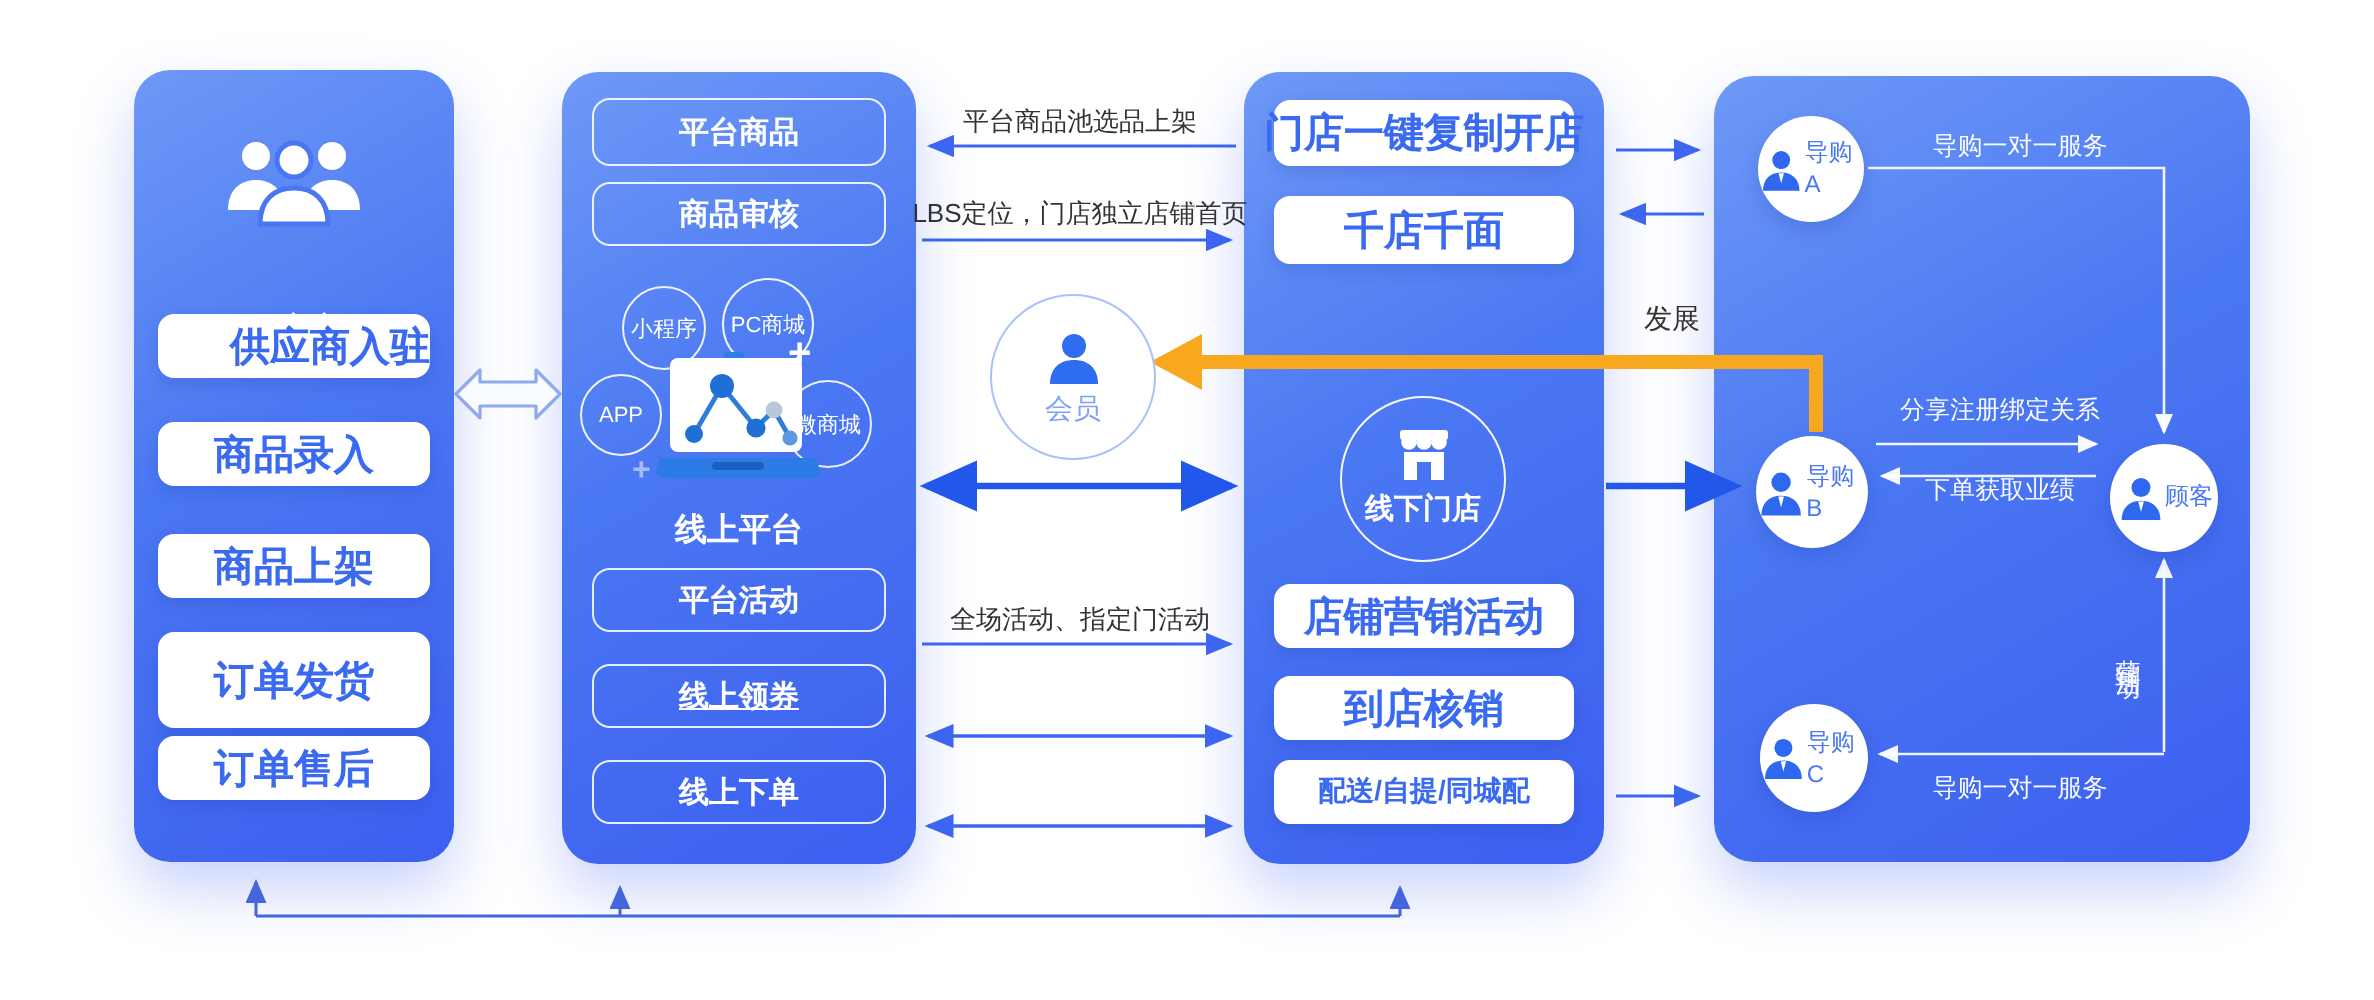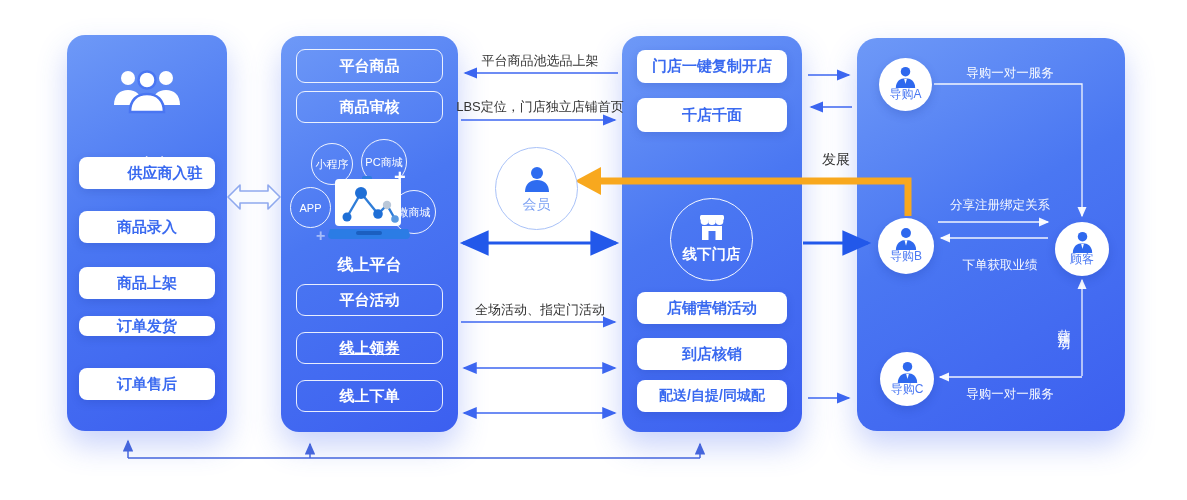--- a/index.html
+++ b/index.html
@@ -3,31 +3,31 @@
 <meta charset="utf-8">
 <style>
   html,body{margin:0;padding:0;background:#ffffff;}
   body{font-family:"Liberation Sans","DejaVu Sans",sans-serif;}
   #canvas{position:relative;width:1187px;height:500px;background:#ffffff;overflow:hidden;}
   .abs{position:absolute;box-sizing:border-box;}
   .panel{border-radius:18px;z-index:1;
     background:linear-gradient(150deg,#6e99f7 0%,#4a77f2 45%,#3c5ff0 100%);
     box-shadow:0 14px 30px rgba(61,98,240,.28);}
   .btn-white{background:#ffffff;border-radius:8px;color:#3a6af0;font-weight:bold;
-    font-size:15px;display:flex;align-items:center;justify-content:center;z-index:2;
+    font-size:20px;display:flex;align-items:center;justify-content:center;z-index:2;
     box-shadow:0 3px 8px rgba(20,50,150,.18);white-space:nowrap;}
   .btn-outline{background:transparent;border:1.4px solid rgba(255,255,255,.88);
     border-radius:9px;color:#ffffff;font-weight:bold;font-size:15px;display:flex;
     align-items:center;justify-content:center;z-index:2;white-space:nowrap;}
   .chan-circle{border:1.4px solid rgba(255,255,255,.9);border-radius:50%;color:#fff;
     display:flex;align-items:center;justify-content:center;font-size:11px;z-index:3;}
   .panel-title{color:#ffffff;font-weight:bold;font-size:16px;text-align:center;z-index:2;}
   .lbl-dark{color:#333333;font-size:13px;text-align:center;z-index:6;white-space:nowrap;}
   .lbl-white{color:rgba(255,255,255,.96);font-size:12.5px;text-align:center;z-index:6;white-space:nowrap;}
-  .node{background:#ffffff;border-radius:50%;z-index:6;display:flex;flex-direction:column;
+  .node{background:#ffffff;border-radius:50%;z-index:6;display:flex;
     align-items:center;justify-content:center;box-shadow:0 4px 10px rgba(20,50,150,.20);}
   .node-label{color:#4a78f2;font-size:12px;margin-top:-2px;}
   .ring{border:1.5px solid rgba(255,255,255,.95);border-radius:50%;display:flex;flex-direction:column;
     align-items:center;justify-content:center;z-index:2;}
   .member-circle{background:#ffffff;border:1.5px solid #a9c2f8;border-radius:50%;z-index:6;
     display:flex;flex-direction:column;align-items:center;justify-content:center;}
   .member-label{color:#7fa3f3;font-size:14px;margin-top:2px;}
   .plus{color:#ffffff;font-size:20px;font-weight:bold;z-index:3;line-height:1;}
   .plus.dim{color:rgba(255,255,255,.5);font-size:16px;}
   .vert{writing-mode:vertical-rl;text-orientation:upright;letter-spacing:3px;white-space:normal;}
@@ -49,21 +49,21 @@
       </g>
       <g fill="#ffffff" stroke="#4a76f2" stroke-width="2.5">
         <circle cx="36" cy="15" r="8.5"></circle>
         <path d="M19,47 c0,-12 7,-18 17,-18 s17,6 17,18 z"></path>
       </g>
     </svg>
     <div class="abs panel-title" style="left:0;top:120px;width:160px;">供应商</div>
     <div class="abs btn-white" style="left:12px;top:122px;width:136px;height:32px;padding-left:36px;">供应商入驻</div>
     <div class="abs btn-white" style="left:12px;top:176px;width:136px;height:32px;">商品录入</div>
     <div class="abs btn-white" style="left:12px;top:232px;width:136px;height:32px;">商品上架</div>
-    <div class="abs btn-white" style="left:12px;top:281px;width:136px;height:20px;">订单发货</div>
+    <div class="abs btn-white" style="left:12px;top:281px;width:136px;height:48px;">订单发货</div>
     <div class="abs btn-white" style="left:12px;top:333px;width:136px;height:32px;">订单售后</div>
   </div>
 
   <svg class="abs" style="left:226px;top:179px;z-index:4;" width="56" height="36" viewBox="0 0 56 36">
     <polygon points="2,18 14,6 14,12 42,12 42,6 54,18 42,30 42,24 14,24 14,30" fill="#f8fbff" stroke="#8fa9ee" stroke-width="1.6" stroke-linejoin="round"></polygon>
   </svg>
 
   <div class="abs panel" style="left:281px;top:36px;width:177px;height:396px;">
     <div class="abs btn-outline" style="left:15px;top:13px;width:147px;height:34px;">平台商品</div>
     <div class="abs btn-outline" style="left:15px;top:55px;width:147px;height:32px;">商品审核</div>
@@ -126,21 +126,21 @@
 
     <div class="abs btn-white" style="left:15px;top:256px;width:150px;height:32px;">店铺营销活动</div>
     <div class="abs btn-white" style="left:15px;top:302px;width:150px;height:32px;">到店核销</div>
     <div class="abs btn-white" style="left:15px;top:344px;width:150px;height:32px;font-size:14px;">配送/自提/同城配</div>
   </div>
 
   <div class="abs panel" style="left:857px;top:38px;width:268px;height:393px;border-radius:20px;"></div>
 
   <div class="abs lbl-white" style="left:950px;top:65px;width:120px;">导购一对一服务</div>
   <div class="abs lbl-white" style="left:935px;top:197px;width:130px;">分享注册绑定关系</div>
-  <div class="abs lbl-white" style="left:935px;top:257px;width:130px;">下单获取业绩</div>
+  <div class="abs lbl-white" style="left:935px;top:237px;width:130px;">下单获取业绩</div>
   <div class="abs lbl-white vert" style="left:1055px;top:290px;height:70px;">营销活动</div>
   <div class="abs lbl-white" style="left:950px;top:386px;width:120px;">导购一对一服务</div>
 
   <div class="abs node" style="left:879px;top:58px;width:53px;height:53px;">
     <svg width="25" height="22" viewBox="0 0 28 25">
       <circle cx="14" cy="6.5" r="5.4" fill="#2e68ee"></circle>
       <path d="M3,25 c0,-7.5 5,-11 11,-11 s11,3.5 11,11 z" fill="#2e68ee"></path>
       <polygon points="12.4,14.5 15.6,14.5 14,20.5" fill="#ffffff"></polygon>
     </svg>
     <div class="node-label">导购A</div>

